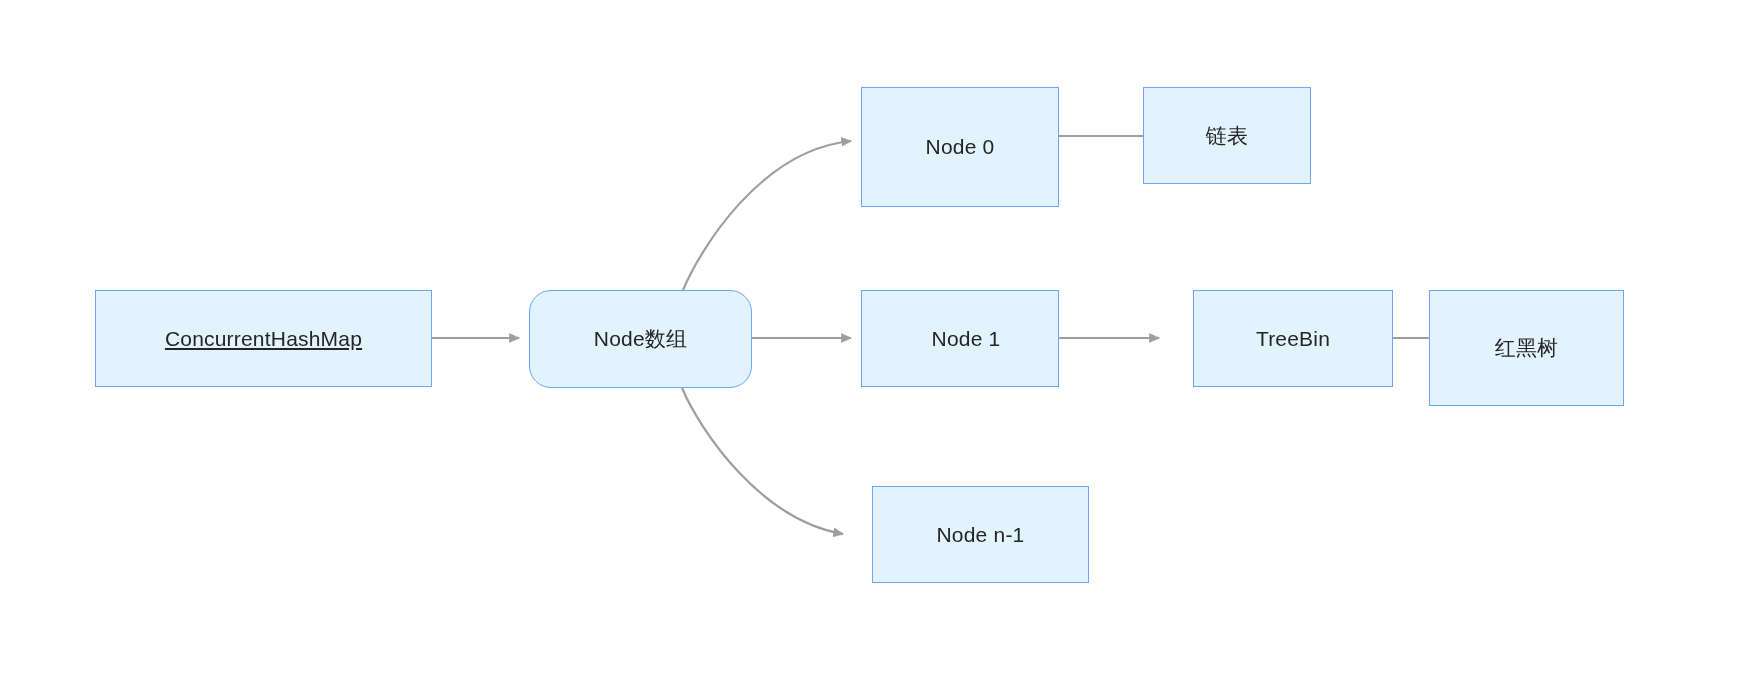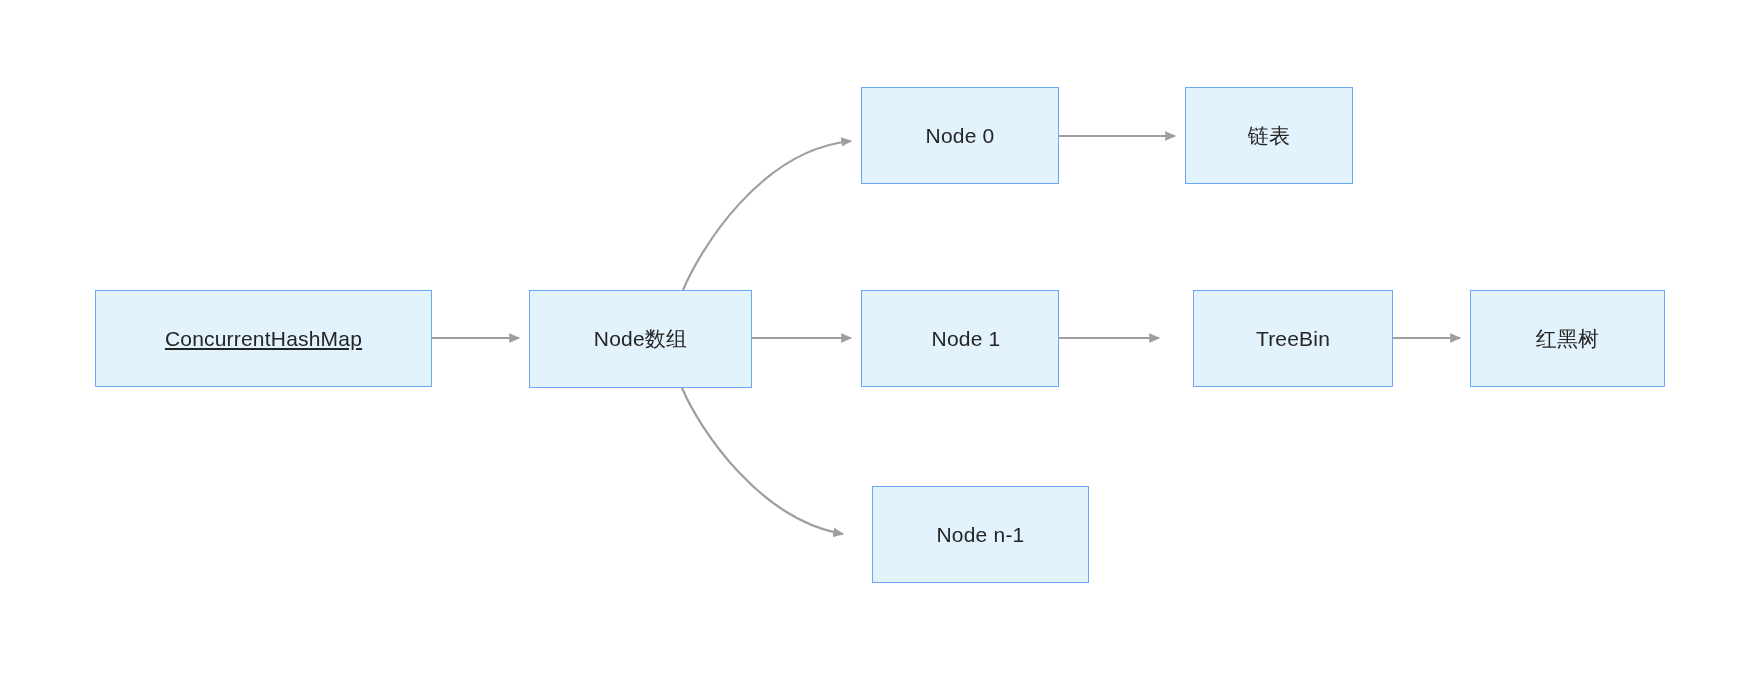--- a/index.html
+++ b/index.html
@@ -70,41 +70,41 @@
       <line x1="1059" y1="338" x2="1159" y2="338" marker-end="url(#arrowhead)"></line>
 
       <line x1="1369" y1="338" x2="1460" y2="338" marker-end="url(#arrowhead)"></line>
     </g>
   </svg>
 
   <div class="node-box" style="left:95px;  top:290px; width:337px; height:97px;text-decoration:underline;">
     <span class="node-label">ConcurrentHashMap</span>
   </div>
 
-  <div class="node-box" style="left:529px; top:290px; width:223px; height:98px;">
+  <div class="node-box" style="left:529px; top:290px; width:223px; height:98px;border-radius:22px;">
     <span class="node-label">Node数组</span>
   </div>
 
-  <div class="node-box" style="left:861px; top:87px;  width:198px; height:97px;">
+  <div class="node-box" style="left:861px; top:87px;  width:198px; height:120px;">
     <span class="node-label">Node 0</span>
   </div>
 
-  <div class="node-box" style="left:1185px;top:87px;  width:168px; height:97px;align-items:center;">
+  <div class="node-box" style="left:1143px;top:87px;  width:168px; height:97px;align-items:center;">
     <span class="node-label">链表</span>
   </div>
 
   <div class="node-box" style="left:861px; top:290px; width:198px; height:97px;padding-left:12px;">
     <span class="node-label">Node 1</span>
   </div>
 
   <div class="node-box" style="left:1169px;top:290px; width:200px; height:97px;margin-left:24px;">
     <span class="node-label">TreeBin</span>
   </div>
 
-  <div class="node-box" style="left:1470px;top:290px; width:195px; height:97px;">
+  <div class="node-box" style="left:1429px;top:290px; width:195px; height:116px;">
     <span class="node-label">红黑树</span>
   </div>
 
   <div class="node-box" style="left:872px; top:486px; width:217px; height:97px;">
     <span class="node-label">Node n-1</span>
   </div>
 
 </div>
 
 </body></html>

